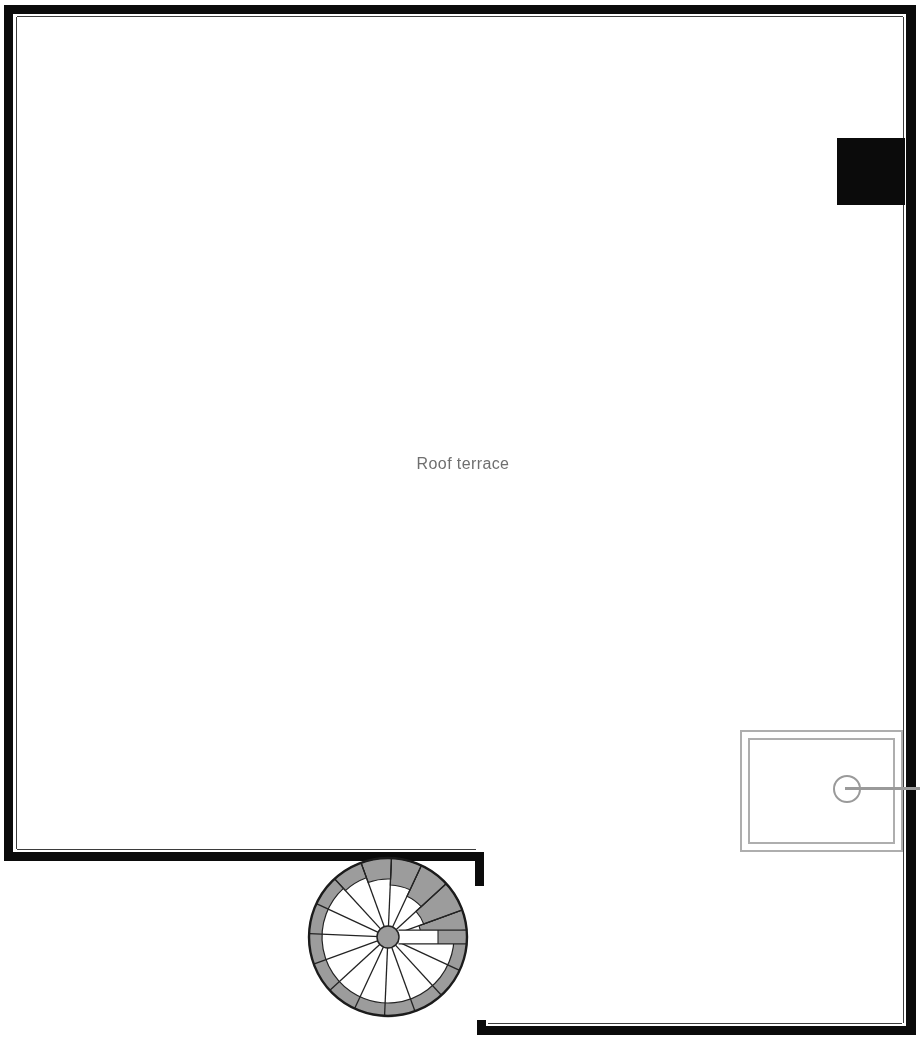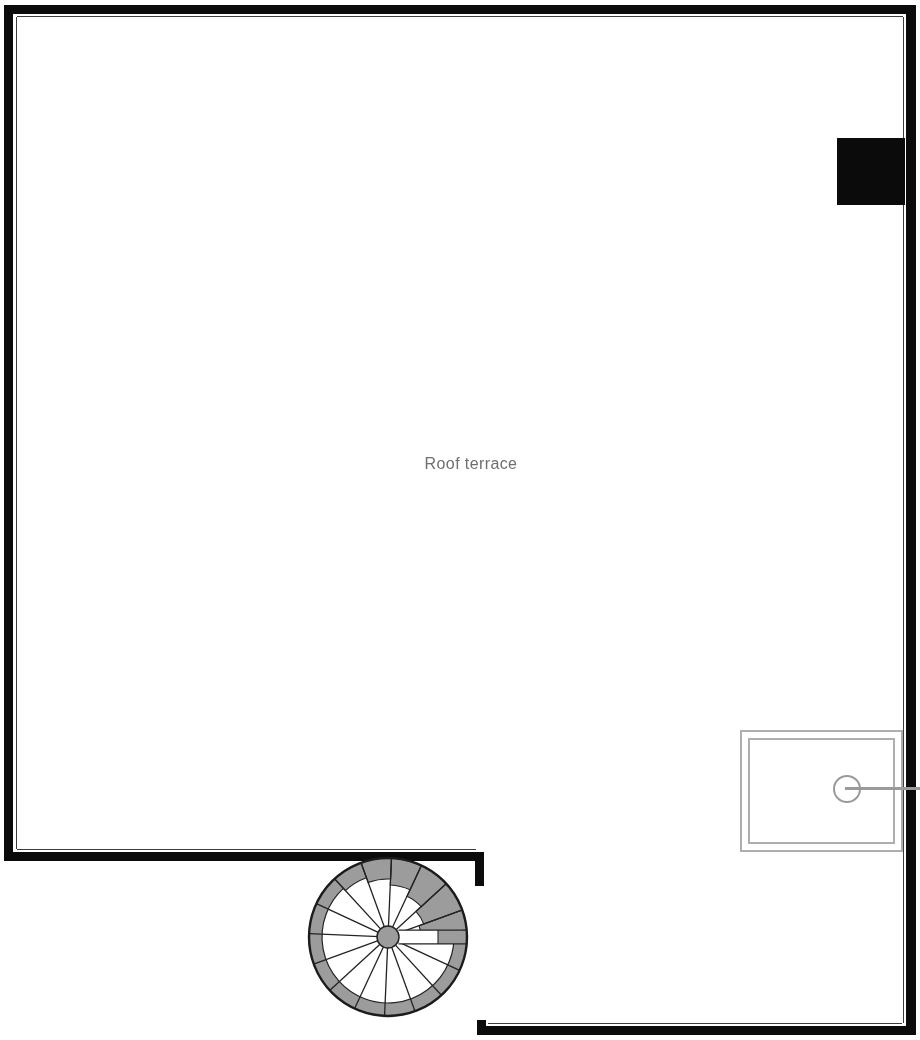--- a/index.html
+++ b/index.html
@@ -36,21 +36,21 @@
                     border: 2px solid var(--fixture, #aeaeae); }
   .skylight-rod   { position: absolute; left: 845px; top: 787px; width: 75px; height: 3px;
                     background: var(--rod, #9a9a9a); z-index: 6; }
   .skylight-circle{ position: absolute; left: 833px; top: 775px; width: 24px; height: 24px;
                     border: 2px solid var(--rod, #9a9a9a); border-radius: 50%;
                     background: transparent; z-index: 7; }
 
   
   .room-label { position: absolute; left: 463px; top: 464px; transform: translate(-50%, -50%);
                 color: var(--label, #6f6f6f); font-size: 16px; letter-spacing: 0.4px;
-                white-space: nowrap; z-index: 4; margin-left: 8px; }
+                white-space: nowrap; z-index: 4; }
 
   
   .stairs { position: absolute; left: 303px; top: 852px; width: 170px; height: 170px; z-index: 5; }
 </style>
 </head>
 <body>
 
 <div class="plan">
 
   <div class="thin thin-top"></div>

